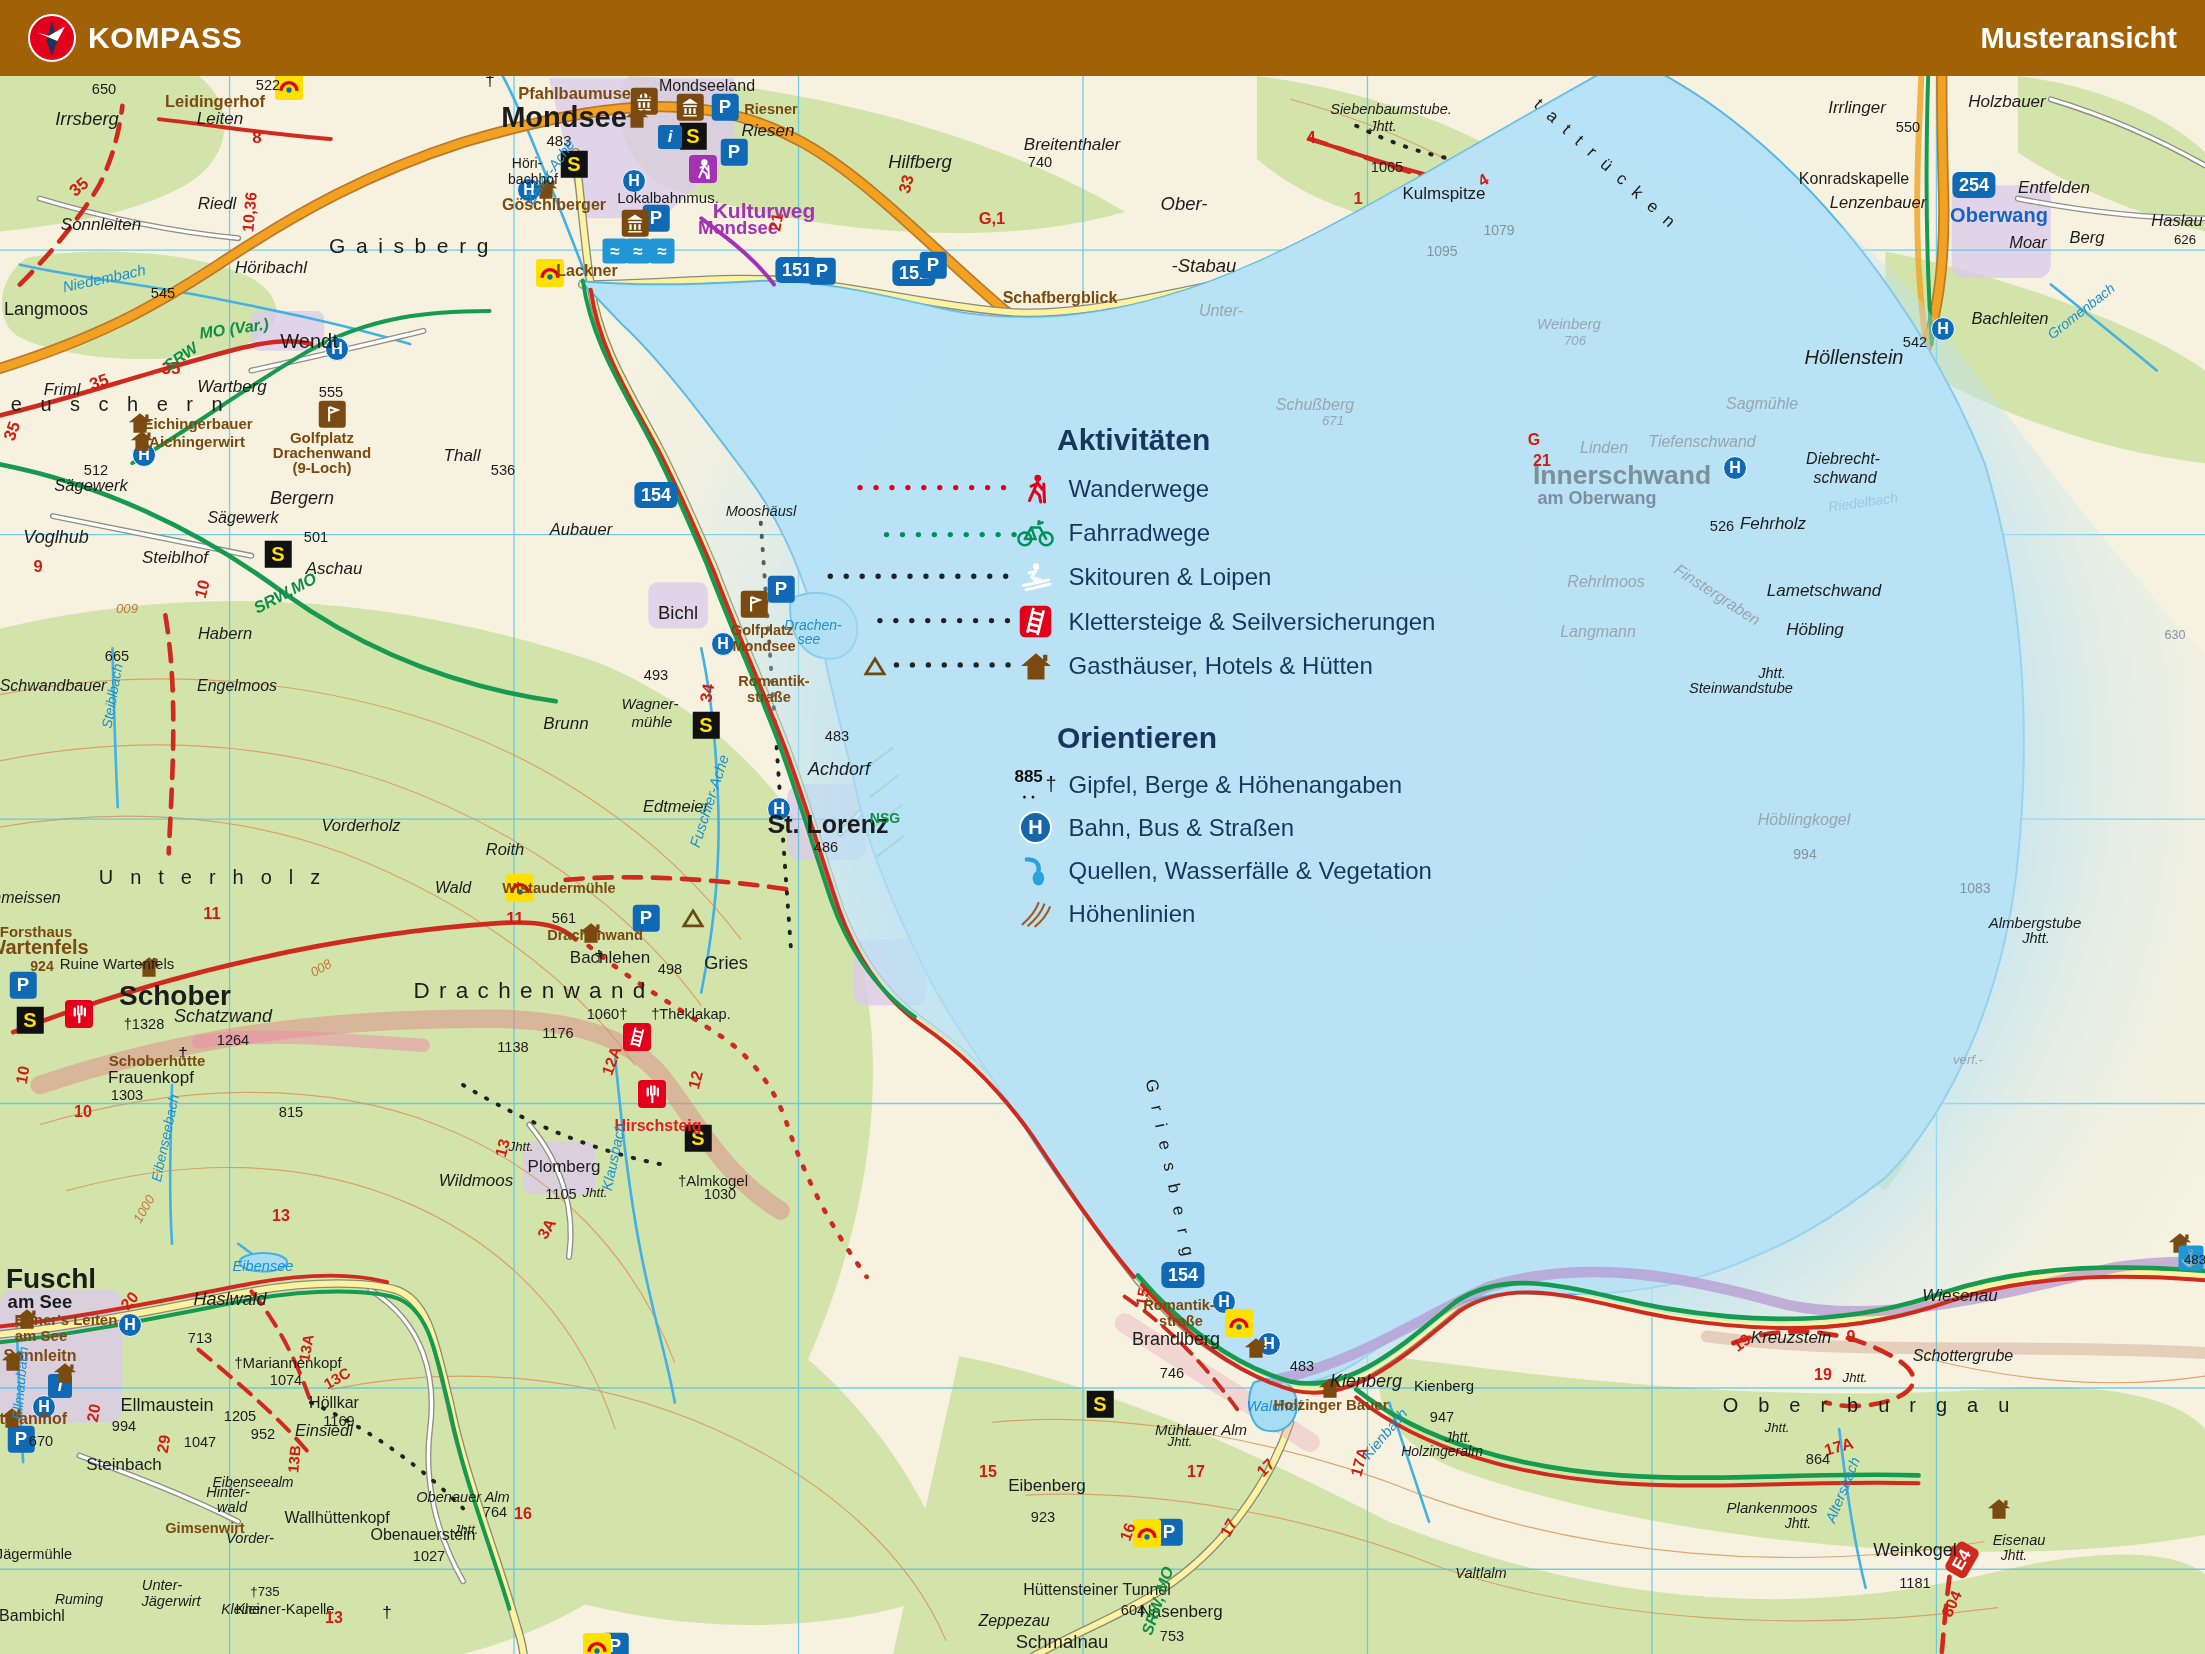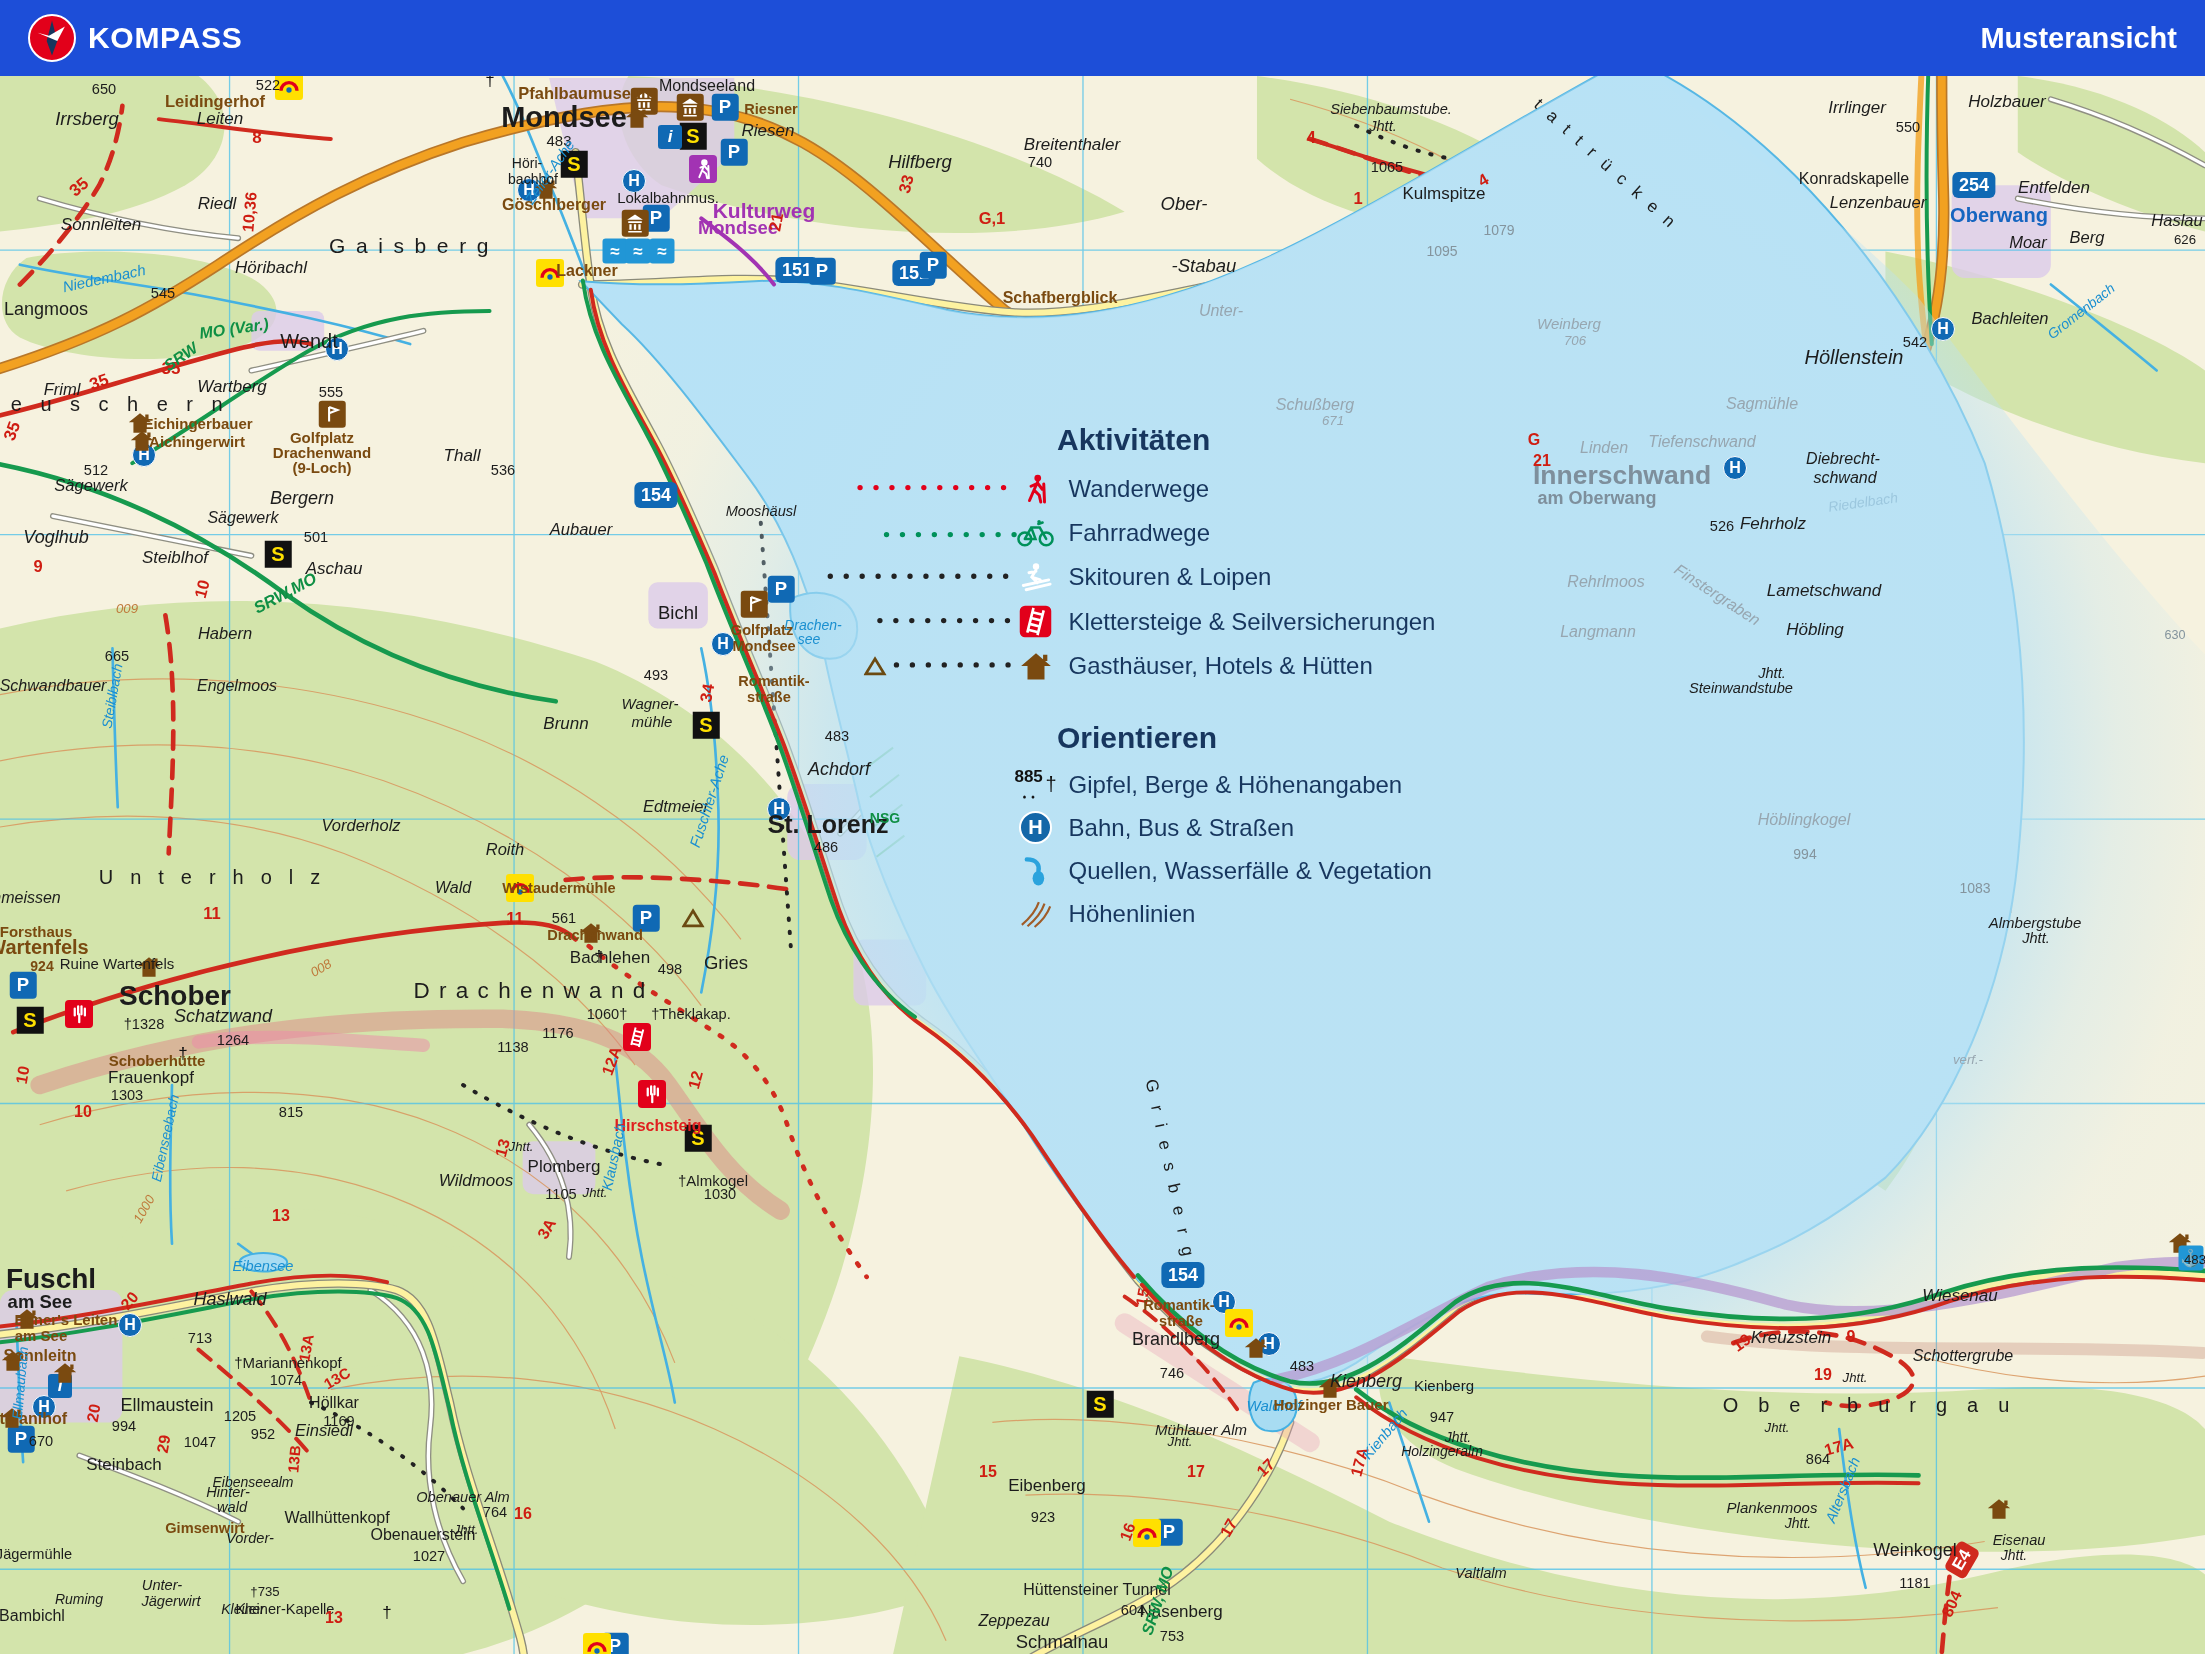--- a/index.html
+++ b/index.html
@@ -1,18 +1,18 @@
 <!DOCTYPE html>
 <html style="font-size:10.6px"><head>
 <meta charset="utf-8">
 <style>
   html,body{margin:0;padding:0;background:#222;}
   #stage{position:relative;width:2205px;height:1654px;overflow:hidden;background:#f6f2df;font-family:"Liberation Sans",sans-serif;}
   
-  #topbar{position:absolute;left:0;top:0;width:100%;height:76px;background:#1d4ed8;z-index:60;display:flex;align-items:center;justify-content:space-between;padding:0 28px;box-sizing:border-box;}
+  #topbar{position:absolute;left:0;top:0;width:100%;height:76px;background:#a16207;z-index:60;display:flex;align-items:center;justify-content:space-between;padding:0 28px;box-sizing:border-box;}
   #brand{display:flex;align-items:center;gap:12px;}
   #logo{width:44px;height:44px;border-radius:50%;background:#e2001a;border:2.6px solid #fff;position:relative;}
   #logo svg{position:absolute;inset:0;}
   #brandname{color:#fff;font-weight:700;font-size:30px;letter-spacing:0.7px;}
   #pagetitle{color:#fff;font-weight:700;font-size:29px;}
   
   #map{position:absolute;left:0;top:0;width:2205px;height:1654px;}
   #labels,#markers{position:absolute;left:0;top:0;width:2205px;height:1654px;z-index:30;pointer-events:none;}
   .lb{position:absolute;transform:translate(-50%,-50%);white-space:nowrap;color:#1c1c1c;line-height:1;}
   .c-xl{font-weight:700;}

